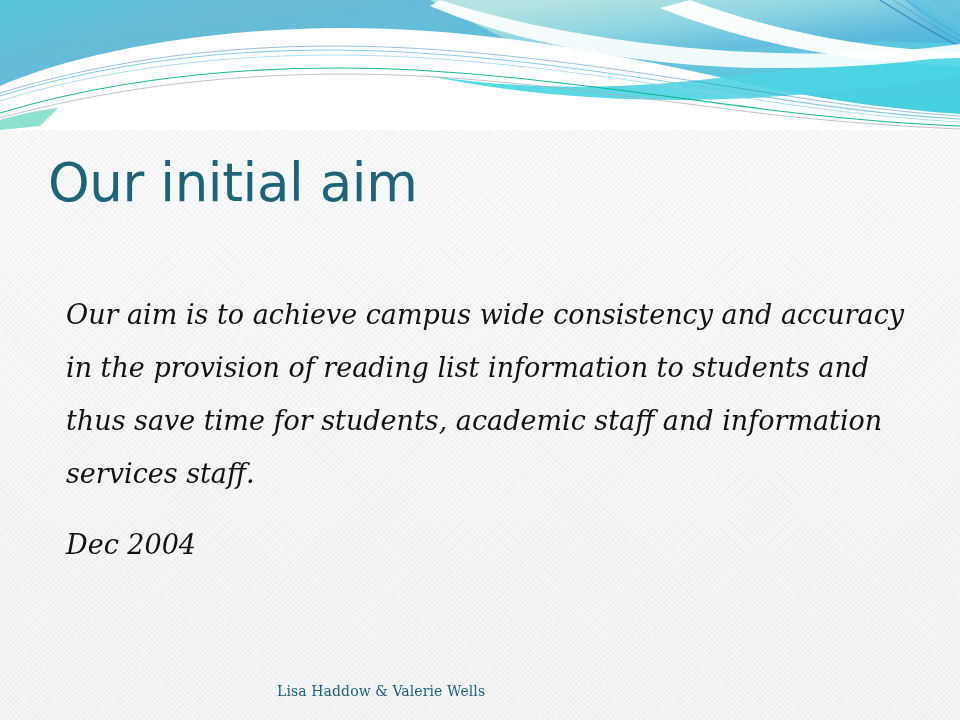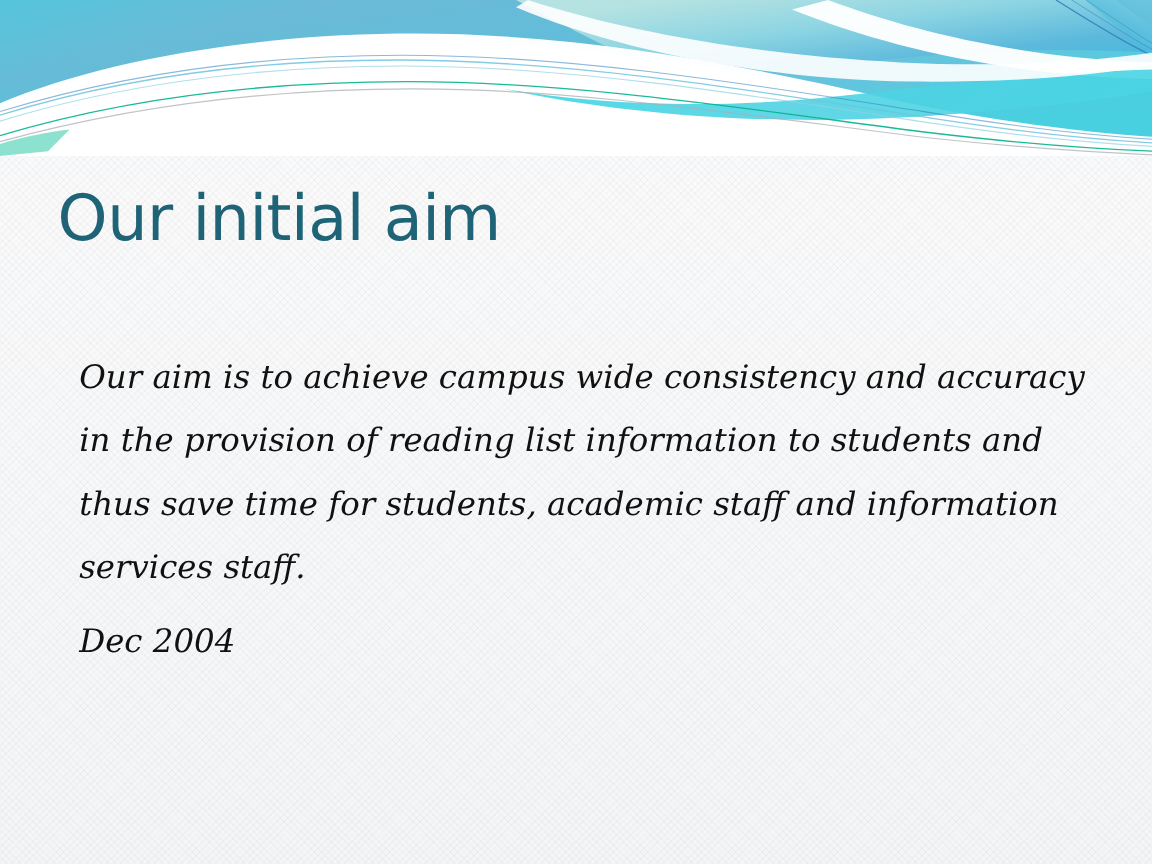--- a/index.html
+++ b/index.html
@@ -59,21 +59,21 @@
     font-size: 27px;
     line-height: 53px;
     color: #111111;
   }
 
   .body-para {
     margin: 0;
   }
 
   .body-para + .body-para {
-    margin-top: 8px;
+    margin-top: 18px;
   }
 
   .footer {
     position: absolute;
     left: 277px;
     top: 683px;
     font-family: "DejaVu Serif", "Liberation Serif", serif;
     font-size: 14px;
     font-style: normal;
     letter-spacing: 0.1px;
@@ -153,14 +153,15 @@
     <path d="M 0,120 C 20,114 40,110 58,108 L 40,126 L 0,130 Z" fill="#2FC9A8" opacity="0.55"></path>
   </svg>
 
   <h1 class="title" style="color:#1F6377">Our initial aim</h1>
 
   <div class="body-block">
     <p class="body-para">Our aim is to achieve campus wide consistency and accuracy in the provision of reading list information to students and thus save time for students, academic staff and information services staff.</p>
     <p class="body-para">Dec 2004</p>
   </div>
 
+  <div class="footer" style="color:#1F5F77">Lisa Haddow &amp; Valerie Wells</div>
 
 </div>
 
 </body></html>

